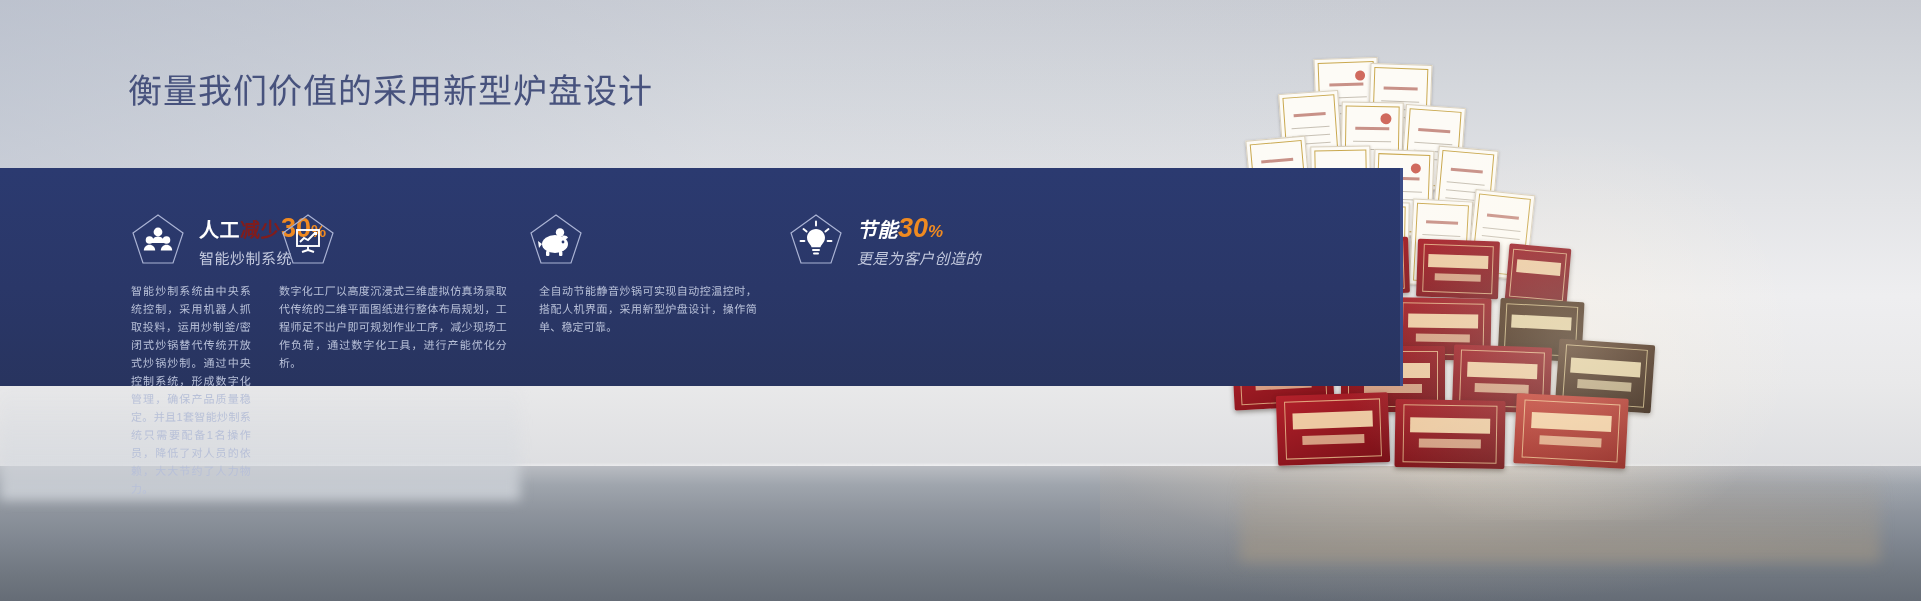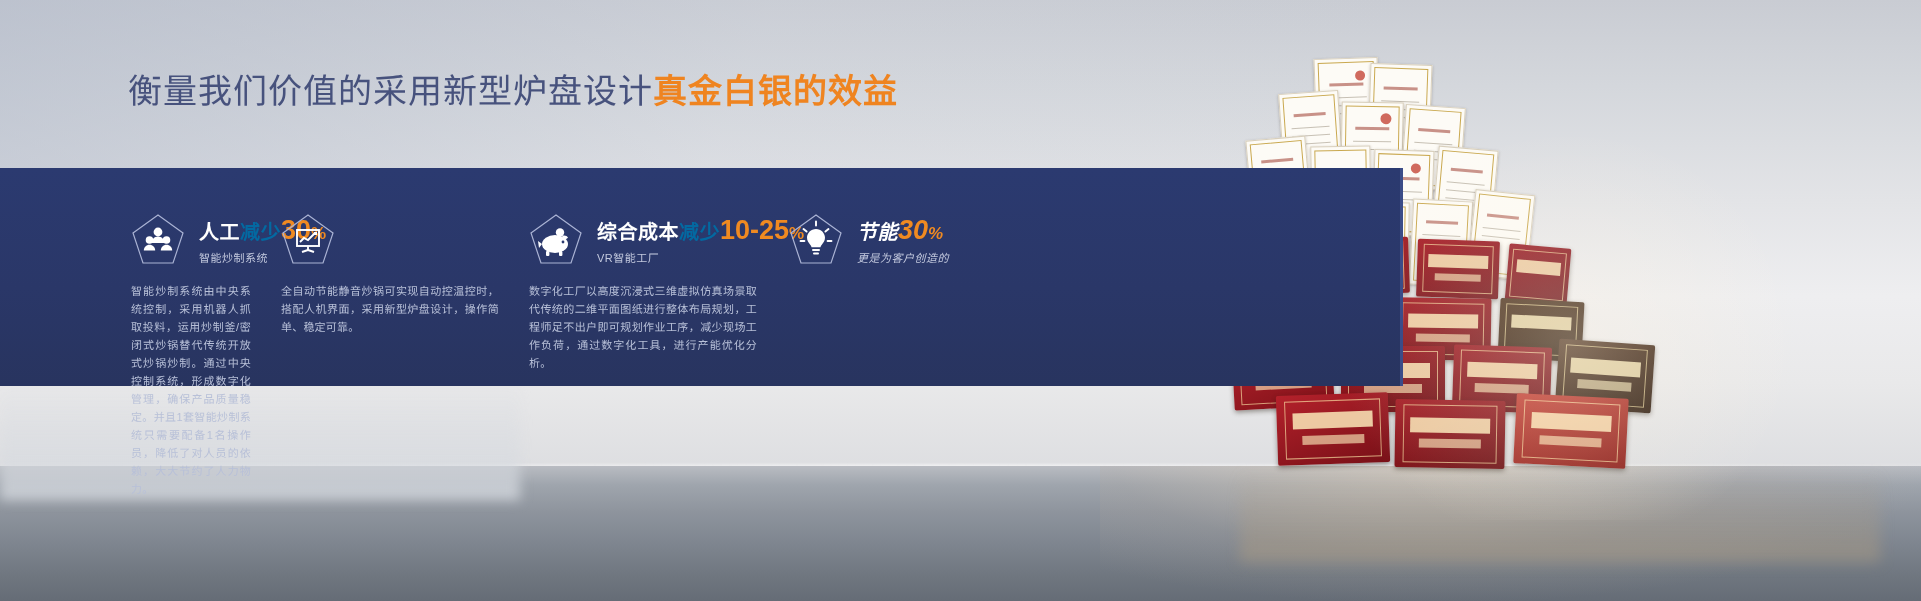--- a/index.html
+++ b/index.html
@@ -80,25 +80,25 @@
   .hex{
     width:54px;height:54px;flex:0 0 54px;position:relative;margin-right:14px;
     margin-top:24px;
   }
   .hex svg{display:block;}
   .f-text{margin-top:24px;}
   .f-title{
     font-size:20px;font-weight:700;color:#ffffff;line-height:1;white-space:nowrap;
     letter-spacing:.5px;
   }
-  .f-title .orange{color:#0369a1;}
+  .f-title .orange{color:#7f1d1d;}
   .f-title .num{font-size:27px;font-weight:800;color:#f08a21;letter-spacing:0;}
   .f-title .pct{font-size:17px;font-weight:800;color:#f08a21;}
   .f-sub{
-    margin-top:9px;font-size:11px;color:#c3c9de;line-height:1;letter-spacing:.5px;
+    margin-top:9px;font-size:15px;color:#c3c9de;line-height:1;letter-spacing:.5px;
     white-space:nowrap;
   }
 
   .desc-row{
     position:absolute;left:0;top:282px;width:1403px;height:104px;display:flex;
   }
   .desc{
     box-sizing:border-box;font-size:11px;line-height:18px;color:#b8c0d8;
     letter-spacing:.2px;text-align:justify;
   }
@@ -338,21 +338,20 @@
         <div class="ptxt2"></div>
       </div>
   </div>
 
   <div class="reflection"></div>
   <div class="glow"></div>
 
   <div class="headline">
     <span class="h-small">衡量我们价值的</span>
     <span class="h-small">采用新型炉盘设计</span>
-    <span class="h-accent">真金白银的效益</span>
   </div>
 
   <div class="panel"></div>
   <div class="panel-edge"></div>
 
   <div class="panel-row">
 
     <div class="feature f1">
       <div class="hex">
         <svg width="54" height="54" viewBox="0 0 54 54">
@@ -396,24 +395,20 @@
           <g fill="#ffffff">
             <ellipse cx="26" cy="31" rx="13" ry="9"></ellipse>
             <path d="M13 31 L9 28 L10 35 Z"></path>
             <rect x="17" y="38" width="3.4" height="5" rx="1"></rect>
             <rect x="30" y="38" width="3.4" height="5" rx="1"></rect>
             <path d="M33 23c2.5-1 5-.2 6 1.8l-3.6 2.4z"></path>
             <circle cx="31" cy="19.5" r="4.2"></circle>
           </g>
           <circle cx="34" cy="29" r="1.4" fill="#2b3a70"></circle>
         </svg>
-      </div>
-      <div class="f-text">
-        <div class="f-title"><span>综合成本</span><span class="orange">减少</span><span class="num">10-25</span><span class="pct">%</span></div>
-        <div class="f-sub">VR智能工厂</div>
       </div>
     </div>
 
     <div class="feature f4">
       <div class="hex">
         <svg width="54" height="54" viewBox="0 0 54 54">
           <polygon points="27,2 52,20 42,50 12,50 2,20" fill="none" stroke="#aab3d4" stroke-width="1.2"></polygon>
           <g fill="#ffffff">
             <path d="M27 16c-5 0-9 4-9 8.8 0 3.3 1.9 5.3 3.2 6.9.8 1 1.2 1.7 1.3 2.6h9c.1-.9.5-1.6 1.3-2.6 1.3-1.6 3.2-3.6 3.2-6.9C36 20 32 16 27 16z"></path>
             <rect x="23" y="36" width="8" height="2.1" rx="1"></rect>
@@ -430,17 +425,17 @@
       </div>
       <div class="f-text">
         <div class="f-title"><span>节能</span><span class="orange"></span><span class="num">30</span><span class="pct">%</span></div>
         <div class="f-sub">更是为客户创造的</div>
       </div>
     </div>
   </div>
 
   <div class="desc-row">
     <div class="desc d1">智能炒制系统由中央系统控制，采用机器人抓取投料，运用炒制釜/密闭式炒锅替代传统开放式炒锅炒制。通过中央控制系统，形成数字化管理，确保产品质量稳定。并且1套智能炒制系统只需要配备1名操作员，降低了对人员的依赖，大大节约了人力物力。</div>
+    <div class="desc d3">数字化工厂以高度沉浸式三维虚拟仿真场景取代传统的二维平面图纸进行整体布局规划，工程师足不出户即可规划作业工序，减少现场工作负荷，通过数字化工具，进行产能优化分析。</div>
     <div class="desc d4">全自动节能静音炒锅可实现自动控温控时，搭配人机界面，采用新型炉盘设计，操作简单、稳定可靠。</div>
-    <div class="desc d3">数字化工厂以高度沉浸式三维虚拟仿真场景取代传统的二维平面图纸进行整体布局规划，工程师足不出户即可规划作业工序，减少现场工作负荷，通过数字化工具，进行产能优化分析。</div>
   </div>
 
 </div>
 
 </body></html>

